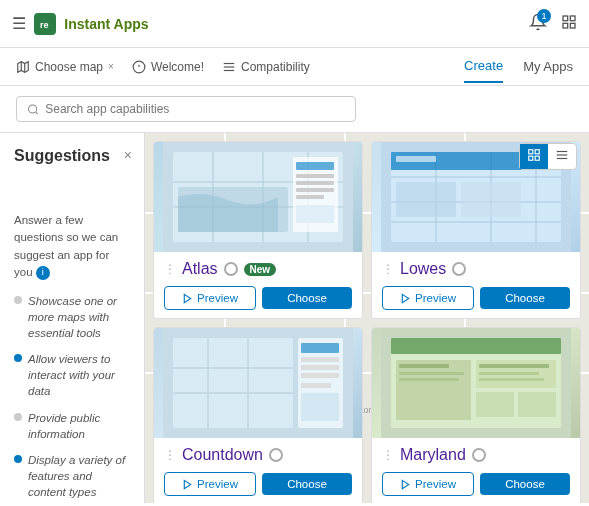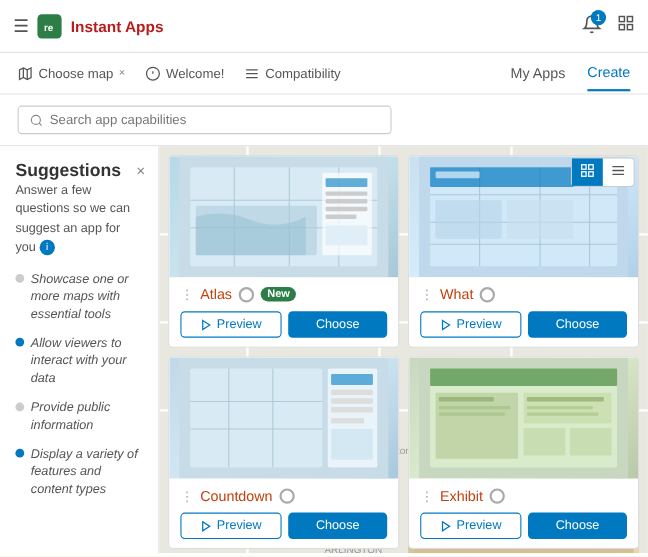--- a/index.html
+++ b/index.html
@@ -22,21 +22,21 @@
       gap: 8px;
     }
     .hamburger-icon { font-size: 16px; cursor: pointer; color: #555; }
     .app-logo {
       width: 22px; height: 22px;
       background: #2d7d47;
       border-radius: 4px;
       display: flex; align-items: center; justify-content: center;
       color: white; font-size: 10px; font-weight: bold;
     }
-    .app-title { font-size: 14px; font-weight: 600; color: #b91c1c; }
+    .app-title { font-size: 14px; font-weight: 600; color: #4d7c0f; }
     .header-right {
       margin-left: auto;
       display: flex;
       align-items: center;
       gap: 14px;
     }
     .notification-icon { position: relative; cursor: pointer; color: #555; }
     .notification-badge {
       position: absolute;
       top: -4px; right: -4px;
@@ -145,20 +145,21 @@
       top: 14px; right: 12px;
       cursor: pointer;
       color: #888;
       font-size: 14px;
     }
     .sidebar-desc {
       font-size: 11.5px;
       color: #555;
       line-height: 1.5;
       margin-bottom: 12px;
+      margin-top: 47px;
     }
     .info-icon {
       display: inline-flex;
       width: 14px; height: 14px;
       background: #0079c1;
       color: white;
       border-radius: 50%;
       font-size: 9px;
       align-items: center;
       justify-content: center;
@@ -254,38 +255,39 @@
       padding: 8px 10px;
       background: #fff;
     }
     .card-title-row {
       display: flex;
       align-items: center;
       gap: 6px;
       margin-bottom: 8px;
     }
     .drag-dots { color: #aaa; font-size: 12px; cursor: grab; }
-    .card-name { font-size: 13px; color: #c2410c; }
+    .card-name { font-size: 16px; color: #4c1d95; }
     .radio-circle {
       width: 14px; height: 14px;
       border-radius: 50%;
       border: 2px solid #aaa;
       display: inline-block;
     }
     .new-badge {
       background: #2d7d47;
       color: white;
       font-size: 10px;
       padding: 1px 6px;
       border-radius: 10px;
       font-weight: 600;
     }
     .card-actions {
       display: flex;
       gap: 6px;
+      align-items: center;
     }
     .btn-preview {
       display: flex;
       align-items: center;
       gap: 4px;
       padding: 5px 10px;
       border: 1px solid #0079c1;
       color: #0079c1;
       background: #fff;
       border-radius: 4px;
@@ -395,22 +397,22 @@
     <div class="sub-header-item">
       <svg width="14" height="14" viewBox="0 0 24 24" fill="none" stroke="#555" stroke-width="2">
         <line x1="3" y1="6" x2="21" y2="6"></line>
         <line x1="3" y1="12" x2="21" y2="12"></line>
         <line x1="3" y1="18" x2="21" y2="18"></line>
       </svg>
       <span>Compatibility</span>
     </div>
   </div>
   <div class="top-nav-tabs">
+    <span class="top-nav-tab active">Create</span>
     <span class="top-nav-tab">My Apps</span>
-    <span class="top-nav-tab active">Create</span>
   </div>
 </div>
 
 <div class="search-bar-row">
   <div class="search-bar">
     <svg class="search-icon-svg" width="13" height="13" viewBox="0 0 24 24" fill="none" stroke="#888" stroke-width="2">
       <circle cx="11" cy="11" r="8"></circle>
         <line x1="21" y1="21" x2="16.65" y2="16.65"></line>
     </svg>
     <input class="search-input" type="text" placeholder="Search app capabilities" style="">
@@ -552,21 +554,21 @@
             <rect x="15" y="14" width="40" height="6" fill="#fff" opacity="0.6" rx="1"></rect>
             <rect x="155" y="14" width="20" height="6" fill="#fff" opacity="0.4" rx="1"></rect>
 
             <rect x="15" y="40" width="60" height="35" fill="#b8d4e8" opacity="0.6" rx="1"></rect>
             <rect x="80" y="40" width="60" height="35" fill="#c8ddf0" opacity="0.6" rx="1"></rect>
           </svg>
         </div>
         <div class="card-footer">
           <div class="card-title-row">
             <span class="drag-dots">⋮</span>
-            <span class="card-name">What</span>
+            <span class="card-name">Lowes</span>
             <span class="radio-circle"></span>
           </div>
           <div class="card-actions">
             <button class="btn-preview">
               <svg width="11" height="11" viewBox="0 0 24 24" fill="none" stroke="#0079c1" stroke-width="2.5">
                 <polygon points="5,3 19,12 5,21 5,3"></polygon>
               </svg>
               <span>Preview</span>
             </button>
             <button class="btn-choose">
@@ -633,21 +635,21 @@
             <rect x="18" y="44" width="65" height="3" fill="#9aba78" opacity="0.5" rx="1"></rect>
             <rect x="18" y="50" width="60" height="3" fill="#9aba78" opacity="0.5" rx="1"></rect>
             <rect x="98" y="36" width="70" height="4" fill="#8aaa68" opacity="0.7" rx="1"></rect>
             <rect x="98" y="44" width="60" height="3" fill="#9aba78" opacity="0.5" rx="1"></rect>
             <rect x="98" y="50" width="65" height="3" fill="#9aba78" opacity="0.5" rx="1"></rect>
           </svg>
         </div>
         <div class="card-footer">
           <div class="card-title-row">
             <span class="drag-dots">⋮</span>
-            <span class="card-name">Exhibit</span>
+            <span class="card-name">Maryland</span>
             <span class="radio-circle"></span>
           </div>
           <div class="card-actions">
             <button class="btn-preview">
               <svg width="11" height="11" viewBox="0 0 24 24" fill="none" stroke="#0079c1" stroke-width="2.5">
                 <polygon points="5,3 19,12 5,21 5,3"></polygon>
               </svg>
               <span>Preview</span>
             </button>
             <button class="btn-choose">

